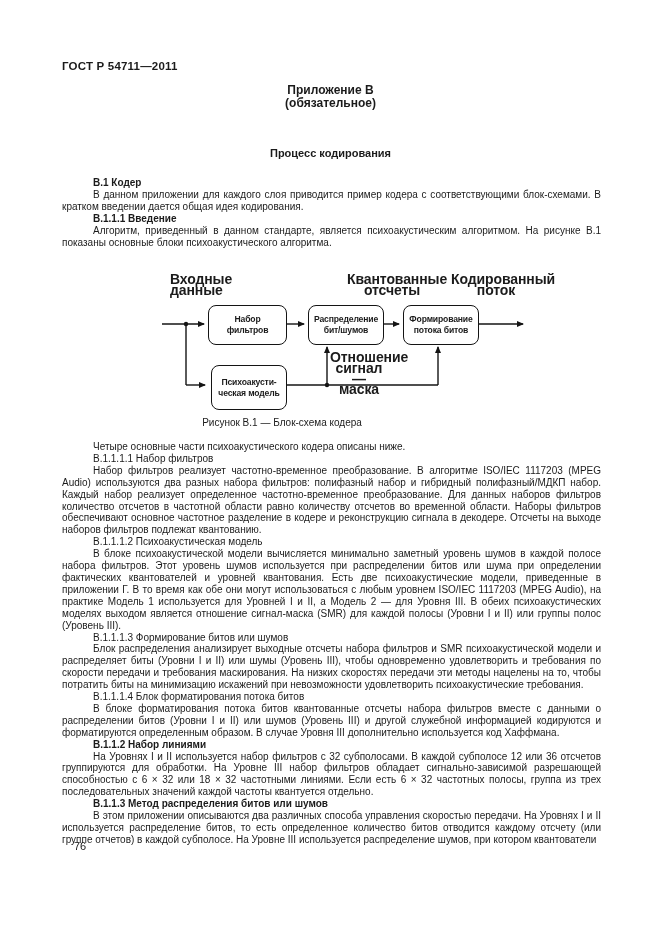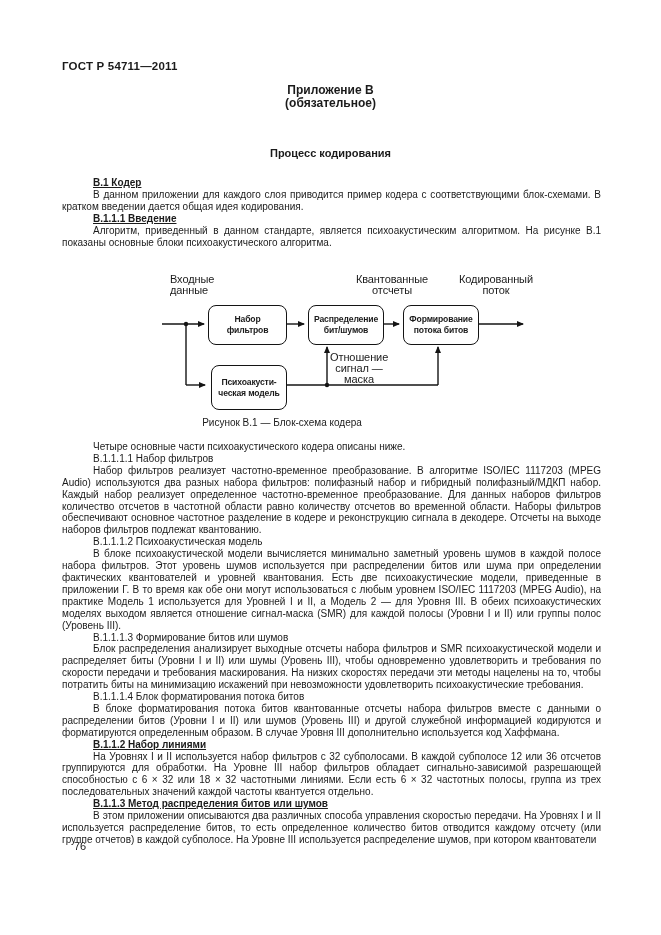--- a/index.html
+++ b/index.html
@@ -13,35 +13,35 @@
   }
   .abs { position:absolute; }
   .doc-code { left:62px; top:60px; font-size:11.5px; font-weight:bold; letter-spacing:.2px; }
   .centered { left:0; width:661px; text-align:center; }
   .appendix { top:84px; font-size:12px; font-weight:bold; line-height:12.5px; white-space:pre-line; }
   .main-title { top:147px; font-size:11px; font-weight:bold; }
   .textblock { left:62px; width:539px; font-size:10px; line-height:11.9px; text-align:justify; }
   .tb-top { top:177px; }
   .tb-bottom { top:441px; }
   .textblock p { margin:0; text-indent:31px; }
-  .textblock p.h-bold { font-weight:bold; text-align:left;text-decoration:underline; }
+  .textblock p.h-bold { font-weight:bold; text-align:left; }
   .fig { left:150px; top:272px; width:390px; height:142px; }
   .fig svg { position:absolute; left:0; top:0; }
   .fbox {
     position:absolute; border:1.5px solid #141414; border-radius:8px;
     display:flex; align-items:center; justify-content:center;
     text-align:center; font-weight:bold; font-size:8.6px; line-height:10.6px;
     white-space:pre-line; background:#fff; letter-spacing:-0.15px;
   }
   .b-filter { left:58px; top:33px; width:77px; height:38px; }
   .b-alloc  { left:158px; top:33px; width:74px; height:38px; }
   .b-format { left:253px; top:33px; width:74px; height:38px; }
   .b-psycho { left:61px; top:93px; width:74px; height:43px; }
   .flabel {
-    position:absolute; font-weight:normal; font-size:11px; line-height:10.8px;
+    position:absolute; font-weight:bold; font-size:14px; line-height:10.8px;
     text-align:center; white-space:pre-line; letter-spacing:-0.1px;
   }
   .l-input { left:8px; top:2px; width:64px; text-align:left; padding-left:12px; box-sizing:border-box; }
   .l-quant { left:197px; top:2px; width:90px; }
   .l-coded { left:301px; top:2px; width:90px; }
   .l-smr   { left:180px; top:80px; width:58px; }
   .fig-caption { top:417px; left:0; width:564px; text-align:center; font-size:10px; }
   .page-number { left:74px; top:840px; font-size:11px; }
 </style>
 </head>

